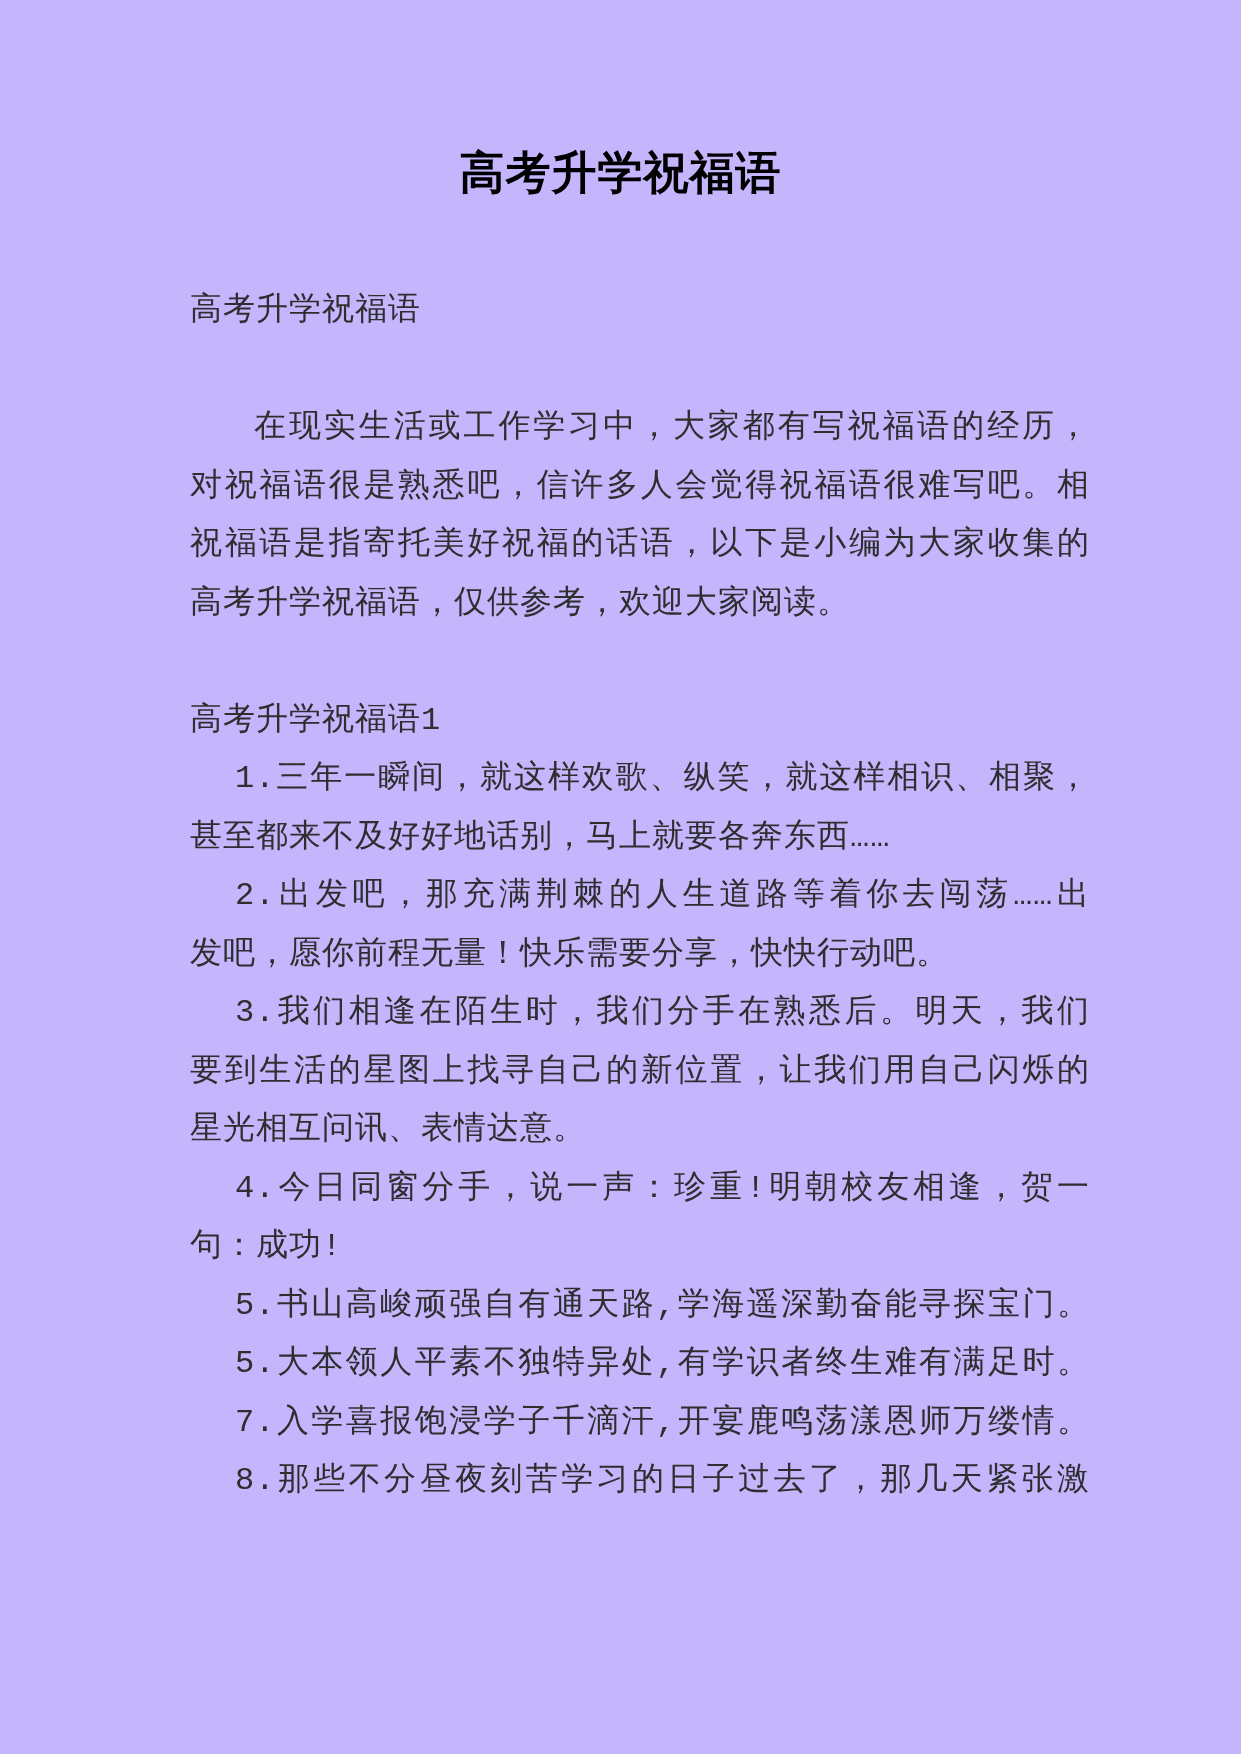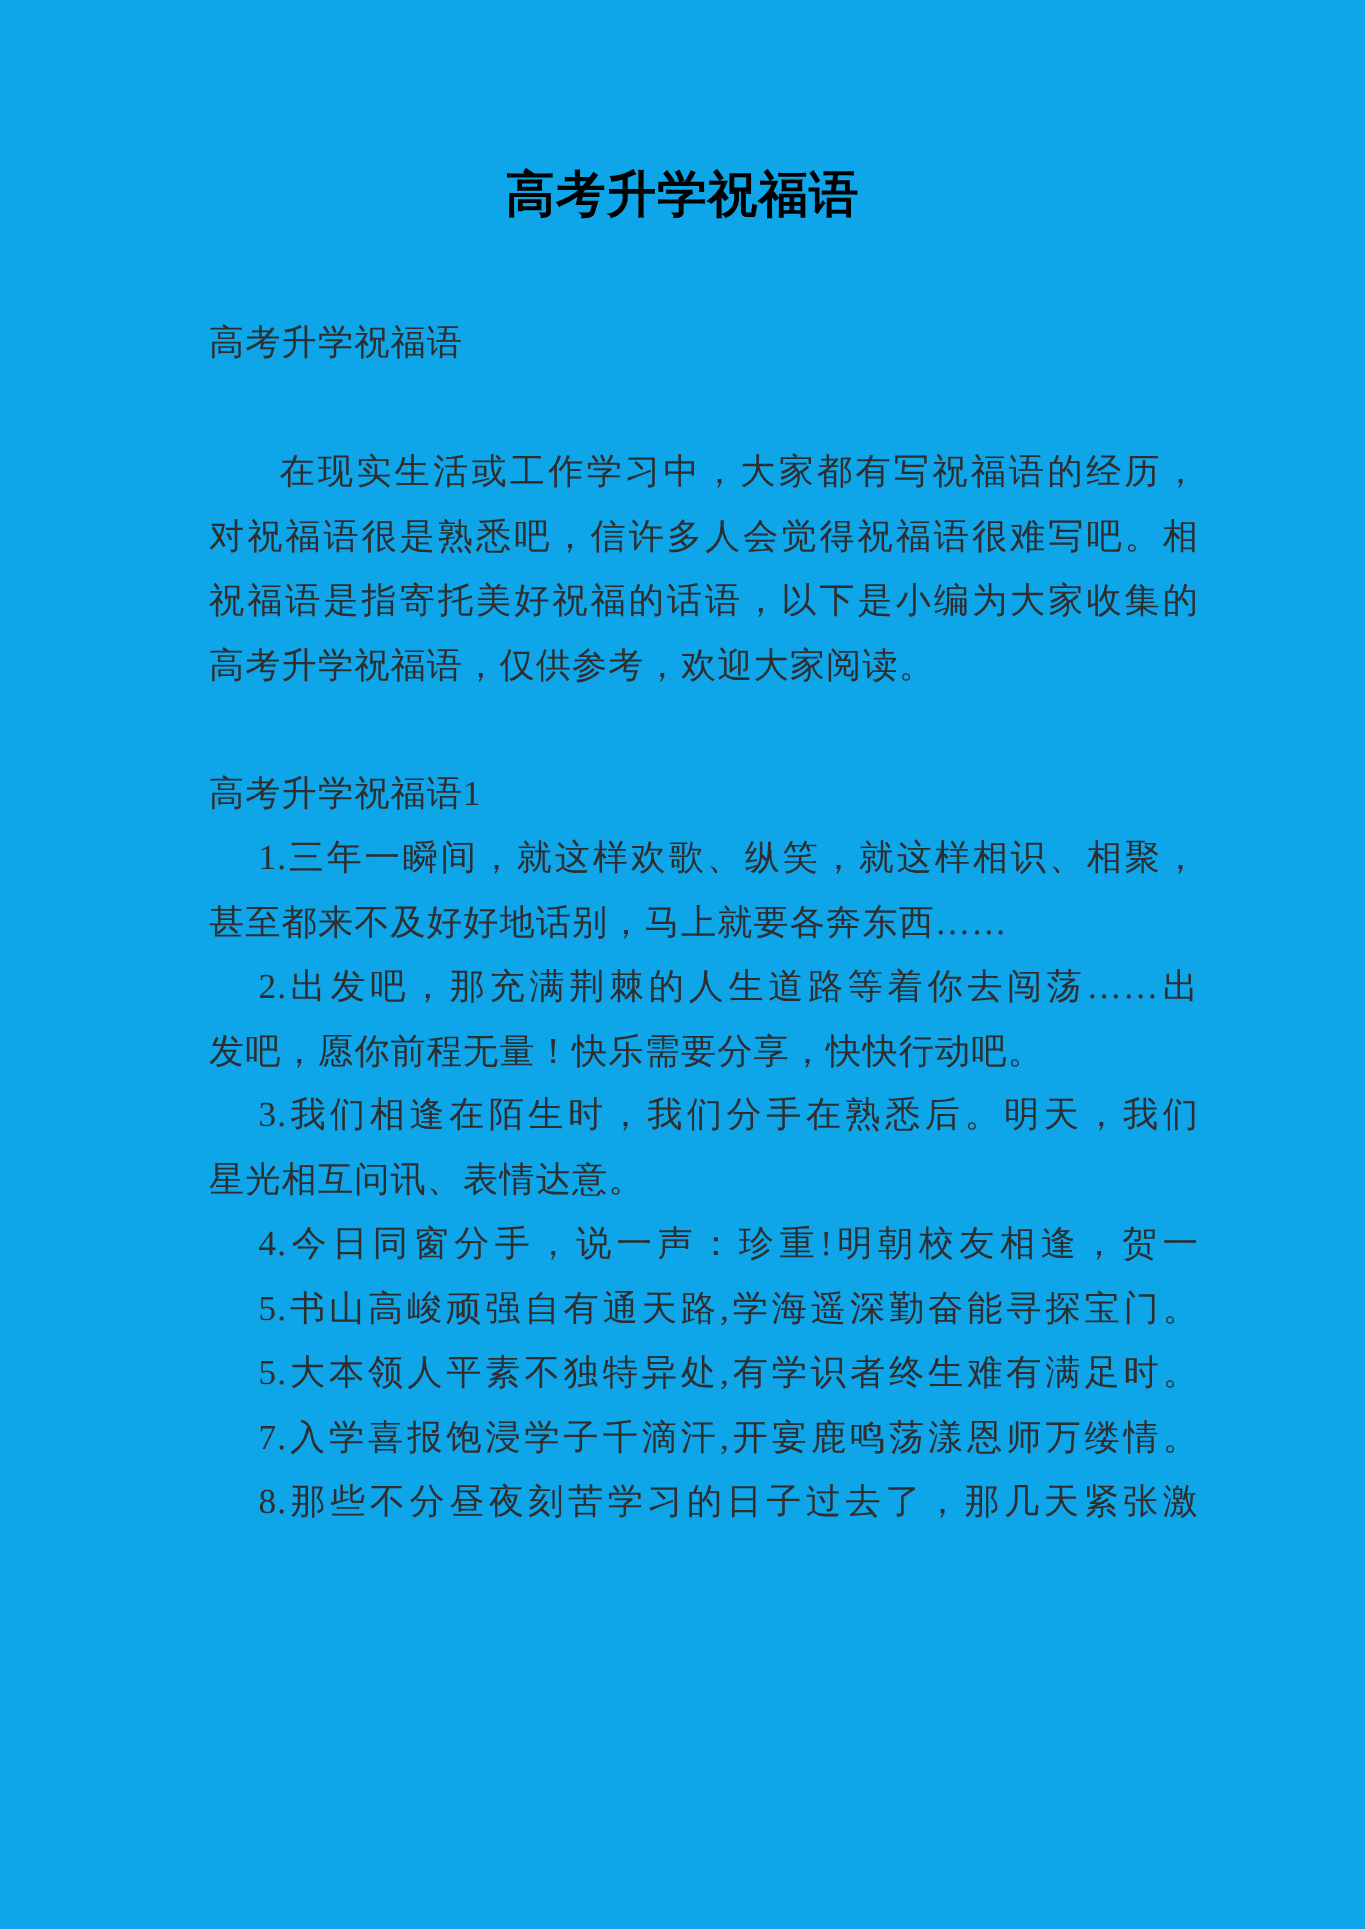--- a/index.html
+++ b/index.html
@@ -4,23 +4,23 @@
 <style>
   html, body {
     margin: 0;
     padding: 0;
     background: #ffffff;
   }
   .page {
     position: relative;
     width: 1241px;
     height: 1754px;
-    background: #0ea5e9;
+    background: #c4b5fd;
     overflow: hidden;
-    font-family: Liberation Serif, serif;
+    font-family: Liberation Mono, monospace;
   }
   .doc-title {
     margin: 148px 0 0 0;
     width: 1241px;
     text-align: center;
     font-size: 45px;
     line-height: 58px;
     font-weight: bold;
     color: #000000;
     letter-spacing: 1px;
@@ -74,23 +74,25 @@
 
     <div class="line">高考升学祝福语1</div>
 
     <div class="line indnum fill">1.三年一瞬间，就这样欢歌、纵笑，就这样相识、相聚，</div>
     <div class="line">甚至都来不及好好地话别，马上就要各奔东西……</div>
 
     <div class="line indnum fill">2.出发吧，那充满荆棘的人生道路等着你去闯荡……出</div>
     <div class="line">发吧，愿你前程无量！快乐需要分享，快快行动吧。</div>
 
     <div class="line indnum fill">3.我们相逢在陌生时，我们分手在熟悉后。明天，我们</div>
+    <div class="line fill">要到生活的星图上找寻自己的新位置，让我们用自己闪烁的</div>
     <div class="line">星光相互问讯、表情达意。</div>
 
     <div class="line indnum fill">4.今日同窗分手，说一声：珍重!明朝校友相逢，贺一</div>
+    <div class="line">句：成功!</div>
 
     <div class="line indnum fill">5.书山高峻顽强自有通天路,学海遥深勤奋能寻探宝门。</div>
 
     <div class="line indnum fill">5.大本领人平素不独特异处,有学识者终生难有满足时。</div>
 
     <div class="line indnum fill">7.入学喜报饱浸学子千滴汗,开宴鹿鸣荡漾恩师万缕情。</div>
 
     <div class="line indnum fill">8.那些不分昼夜刻苦学习的日子过去了，那几天紧张激</div>
 
   </div>

